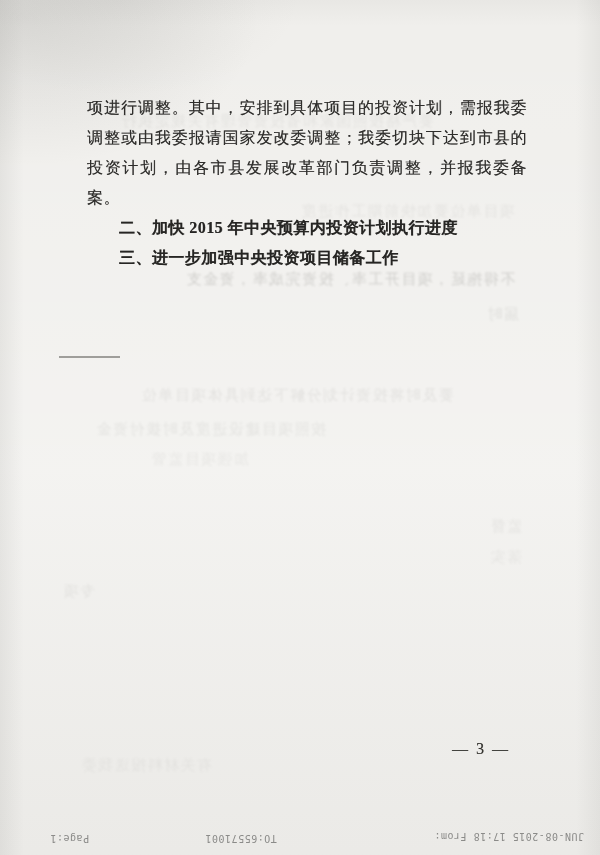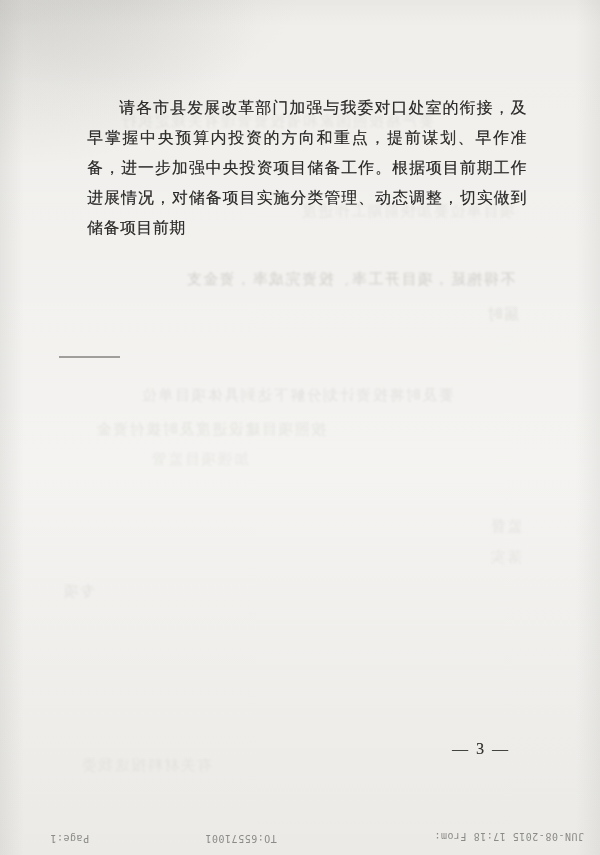--- a/index.html
+++ b/index.html
@@ -81,20 +81,22 @@
 <div class="bleed" style="left:95px; top:421px; opacity:0.15;">按照项目建设进度及时拨付资金</div>
 <div class="bleed" style="left:150px; top:451px; opacity:0.12;">加强项目监管</div>
 <div class="bleed" style="left:489px; top:518px; opacity:0.14;">监督</div>
 <div class="bleed" style="left:489px; top:549px; opacity:0.12;">落实</div>
 <div class="bleed" style="left:62px; top:583px; opacity:0.14;">专项</div>
 <div class="bleed" style="left:80px; top:757px; opacity:0.10;">有关材料报送我委</div>
 
 <div class="margin-mark"></div>
 
 <div class="doc-text">
-  <p>请各市县发展改革部门加强与我委对口处室的衔接，及早掌握中央预算内投资的方向和重点，提前谋划、早作准备，进一步加强中央投资项目储备工作。根据项目前期工作进展情况，对储备项目实施分类管理、动态调整，切实做到储备项目前期</p>
+  <p class="no-indent">项进行调整。其中，安排到具体项目的投资计划，需报我委调整或由我委报请国家发改委调整；我委切块下达到市县的投资计划，由各市县发展改革部门负责调整，并报我委备案。</p>
+  <p class="heading">二、加快 2015 年中央预算内投资计划执行进度</p>
+  <p class="heading">三、进一步加强中央投资项目储备工作</p>
 </div>
 
 <div class="page-number">— 3 —</div>
 
 <div class="fax fax-page">Page:1</div>
 <div class="fax fax-to">TO:65571001</div>
 <div class="fax fax-from">JUN-08-2015 17:18 From:</div>
 
 </body></html>

